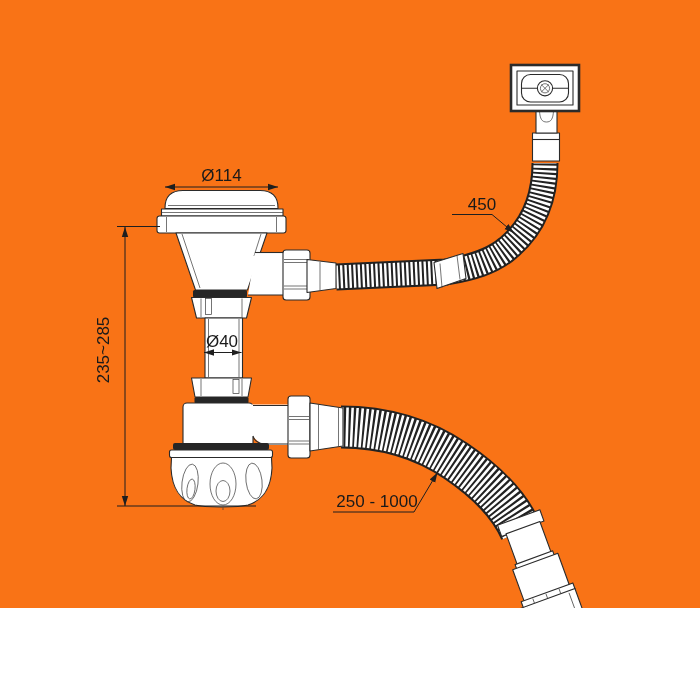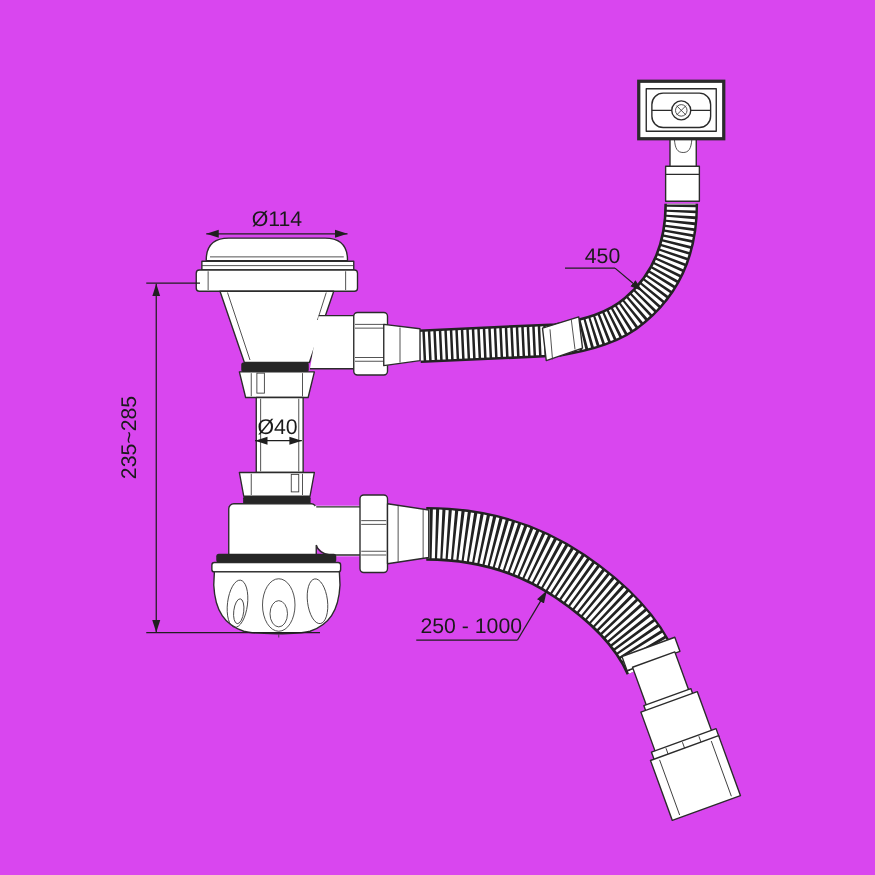--- a/index.html
+++ b/index.html
@@ -1,16 +1,16 @@
 <!DOCTYPE html>
 <html><head>
 <meta charset="utf-8">
 <style>
   html,body{margin:0;padding:0;background:#ffffff;}
-  .canvas{position:relative;width:700px;height:700px;background:#d946ef;overflow:hidden;}
+  .canvas{position:relative;width:700px;height:608px;background:#f97316;overflow:hidden;}
   svg{display:block;}
   .ln{fill:none;stroke:#2b2b2b;stroke-width:1.1;stroke-linejoin:round;stroke-linecap:butt;}
   .thin{fill:none;stroke:#3a3a3a;stroke-width:0.7;}
   .fw{fill:#ffffff;stroke:#2b2b2b;stroke-width:1.1;stroke-linejoin:round;}
   .fw2{fill:#ffffff;stroke:#2b2b2b;stroke-width:2.6;stroke-linejoin:miter;}
   .dk{fill:#262626;stroke:none;}
   .whitefill{fill:#ffffff;stroke:none;}
   .hoseblack{fill:none;stroke:#222222;stroke-linecap:butt;}
   .hosewhite{fill:none;stroke:#ffffff;stroke-linecap:butt;}
   .dimline{fill:none;stroke:#1f1f1f;stroke-width:1;}

